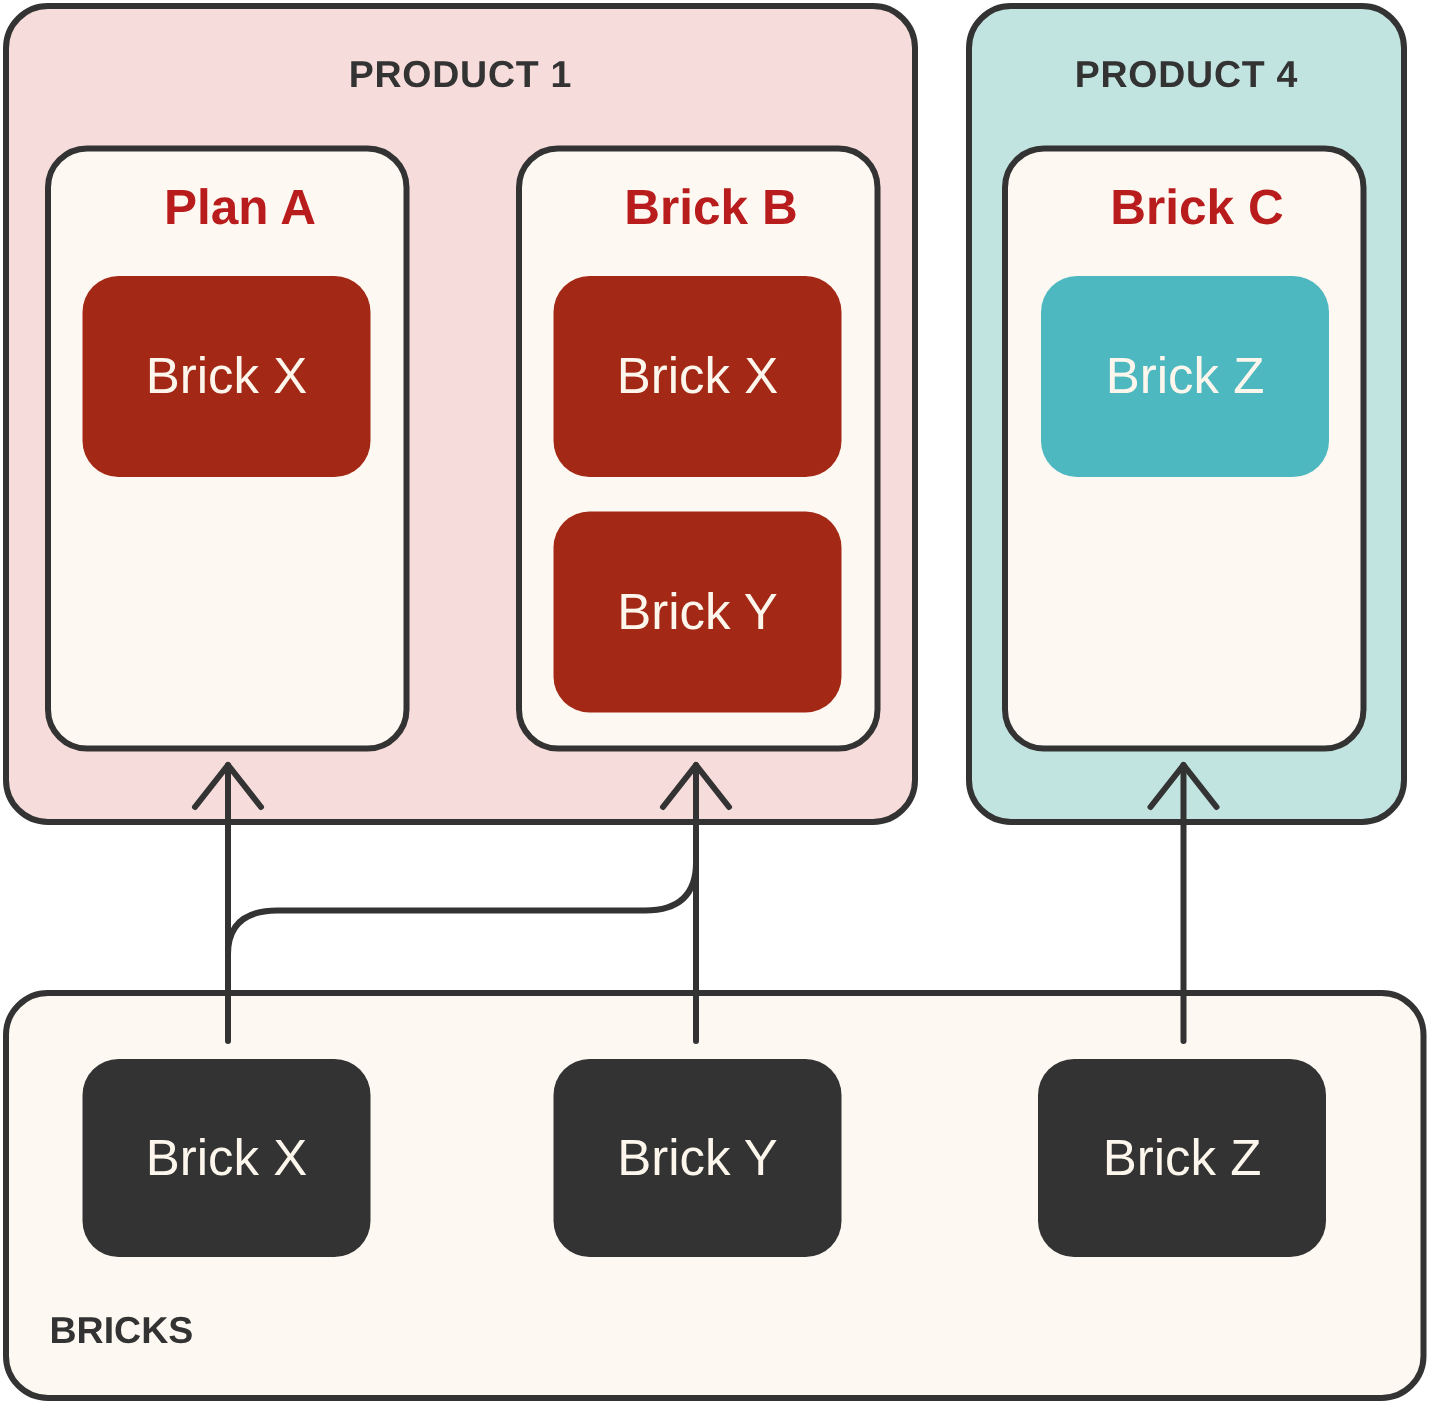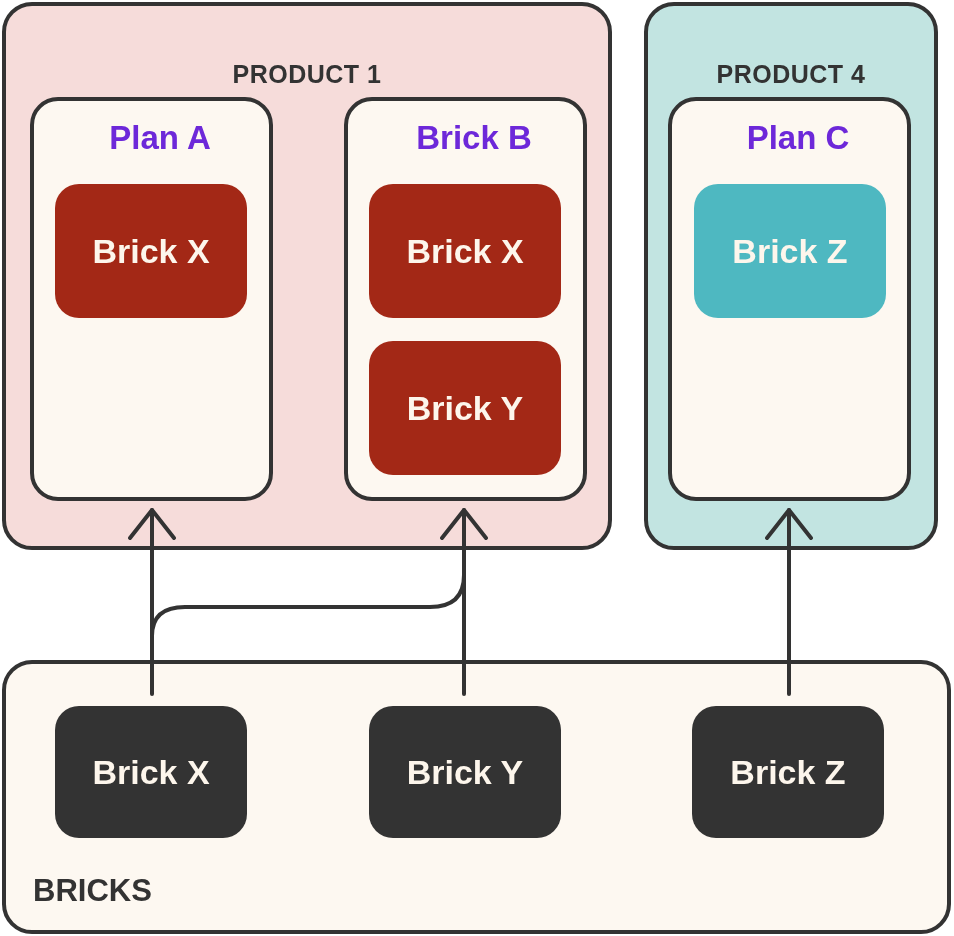--- a/index.html
+++ b/index.html
@@ -3,32 +3,32 @@
 <meta charset="utf-8">
 <style>
   html, body { margin: 0; padding: 0; background: #ffffff; }
   body { width: 954px; height: 936px; position: relative; overflow: hidden;
          font-family: "Liberation Sans", "DejaVu Sans", sans-serif; }
   .box { position: absolute; box-sizing: border-box; border: 4px solid #333333; }
   .product1 { left: 2px; top: 2px; width: 610px; height: 548px; border-radius: 30px; background: #f6dcda; }
   .product2 { left: 644px; top: 2px; width: 294px; height: 548px; border-radius: 30px; background: #c2e4e1; }
   .bricks   { left: 2px; top: 660px; width: 949px; height: 274px; border-radius: 30px; background: #fdf8f1; }
   .group-title { position: absolute; left: 0; right: 0; top: 30px; text-align: center;
-                 font-weight: bold; font-size: 25px; color: #333333; letter-spacing: 0.5px; margin-top: 24px; }
+                 font-weight: bold; font-size: 25px; color: #333333; letter-spacing: 0.5px; }
   .plan { position: absolute; box-sizing: border-box; border: 4px solid #333333; border-radius: 28px;
           background: #fdf8f1; }
   .plan-title { position: absolute; left: 0; right: 0; top: 18px; text-align: center;
-                font-weight: bold; font-size: 33px; color: #6d28d9; padding-left: 17px; }
+                font-weight: bold; font-size: 33px; color: #b91c1c; padding-left: 17px; }
   .brick { position: absolute; width: 192px; height: 134px; border-radius: 24px;
            display: flex; align-items: center; justify-content: center;
-           font-weight: bold; font-size: 34px; color: #fdf6ec; }
+           font-weight: normal; font-size: 34px; color: #fdf6ec; }
   .brick.red { background: #a32816; }
   .brick.teal { background: #4eb8c1; }
   .brick.dark { background: #333333; height: 132px; }
-  .bricks-label { position: absolute; left: 33px; top: 873px; font-weight: bold; font-size: 31px; color: #333333; }
+  .bricks-label { position: absolute; left: 33px; top: 873px; font-weight: bold; font-size: 25px; color: #333333; }
   svg.connectors { position: absolute; left: 0; top: 0; }
 </style>
 </head>
 <body>
 
 <div class="box product1">
   <div class="group-title">PRODUCT 1</div>
 </div>
 <div class="plan" style="left:30px; top:97px; width:243px; height:404px;">
   <div class="plan-title">Plan A</div>
@@ -38,21 +38,21 @@
 <div class="plan" style="left:344px; top:97px; width:243px; height:404px;">
   <div class="plan-title">Brick B</div>
 </div>
 <div class="brick red" style="left:369px; top:184px;">Brick X</div>
 <div class="brick red" style="left:369px; top:341px;">Brick Y</div>
 
 <div class="box product2">
   <div class="group-title">PRODUCT 4</div>
 </div>
 <div class="plan" style="left:668px; top:97px; width:243px; height:404px;">
-  <div class="plan-title">Plan C</div>
+  <div class="plan-title">Brick C</div>
 </div>
 <div class="brick teal" style="left:694px; top:184px;">Brick Z</div>
 
 <div class="box bricks"></div>
 <div class="brick dark" style="left:55px; top:706px;">Brick X</div>
 <div class="brick dark" style="left:369px; top:706px;">Brick Y</div>
 <div class="brick dark" style="left:692px; top:706px;">Brick Z</div>
 <div class="bricks-label">BRICKS</div>
 
 <svg class="connectors" width="954" height="936" viewBox="0 0 954 936">

